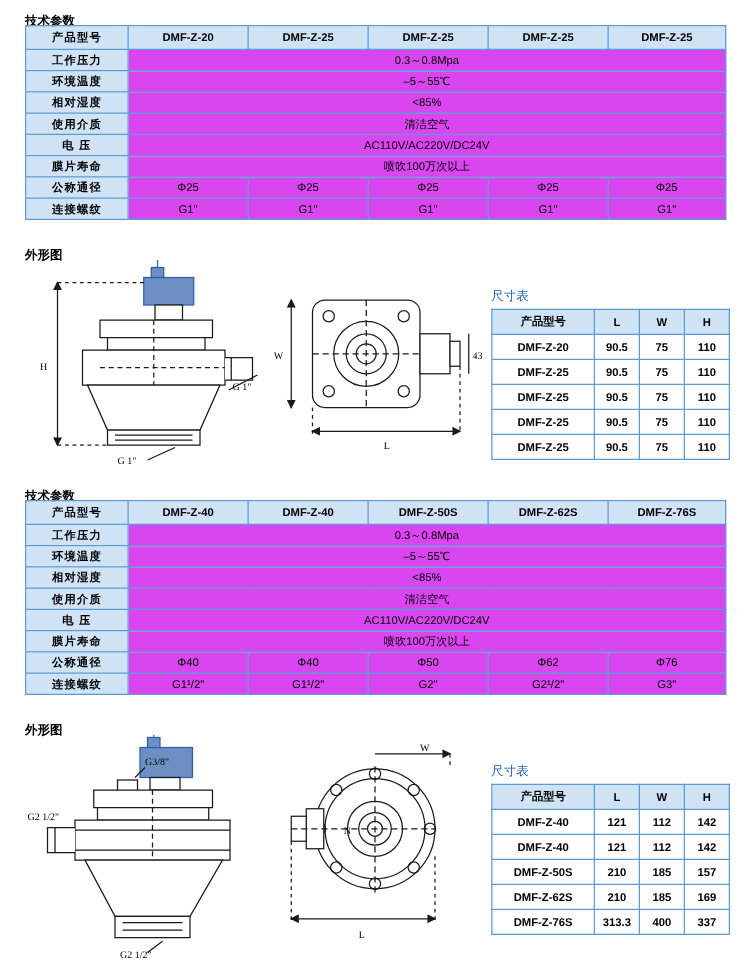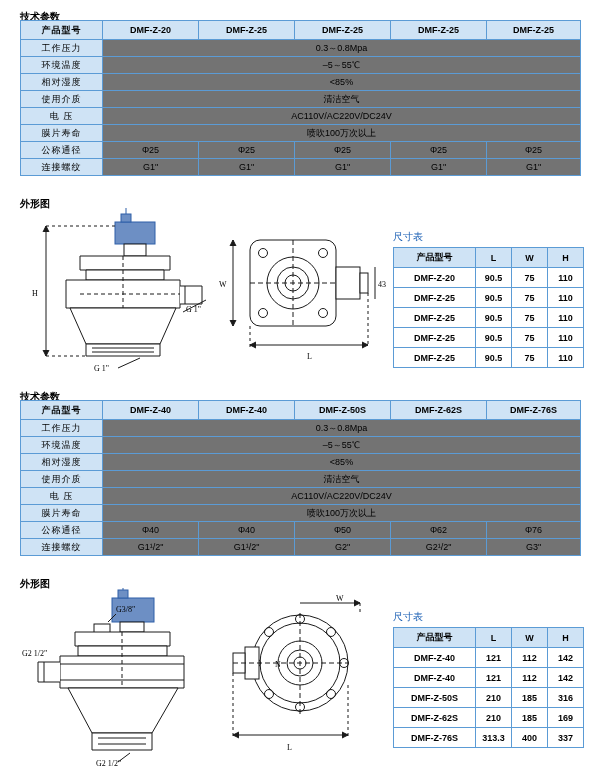--- a/index.html
+++ b/index.html
@@ -29,30 +29,30 @@
     border:1px solid #5b9bd5;
     height:16px;
     text-align:center;
     vertical-align:middle;
     font-size:9px;
     padding:0 2px;
     white-space:nowrap;
   }
   table.spec td.lbl{
     background:#cfe3f5;
-    font-weight:normal;
+    font-weight:bold;
     width:82px;
     letter-spacing:1px;
   }
   table.spec tr.head td{
     background:#cfe3f5;
     font-weight:bold;
     height:18px;
   }
-  table.spec td.val{background:#737373;}
+  table.spec td.val{background:#d946ef;}
   
   table.dim{
     border-collapse:collapse;
     table-layout:fixed;
     width:190px;
   }
   table.dim td{
     border:1px solid #5b9bd5;
     height:17px;
     text-align:center;
@@ -435,21 +435,21 @@
     <tr>
       <td class="name">DMF-Z-40</td>
       <td>121</td>
       <td>112</td>
       <td>142</td>
     </tr>
     <tr>
       <td class="name">DMF-Z-50S</td>
       <td>210</td>
       <td>185</td>
-      <td>316</td>
+      <td>157</td>
     </tr>
     <tr>
       <td class="name">DMF-Z-62S</td>
       <td>210</td>
       <td>185</td>
       <td>169</td>
     </tr>
     <tr>
       <td class="name">DMF-Z-76S</td>
       <td>313.3</td>

